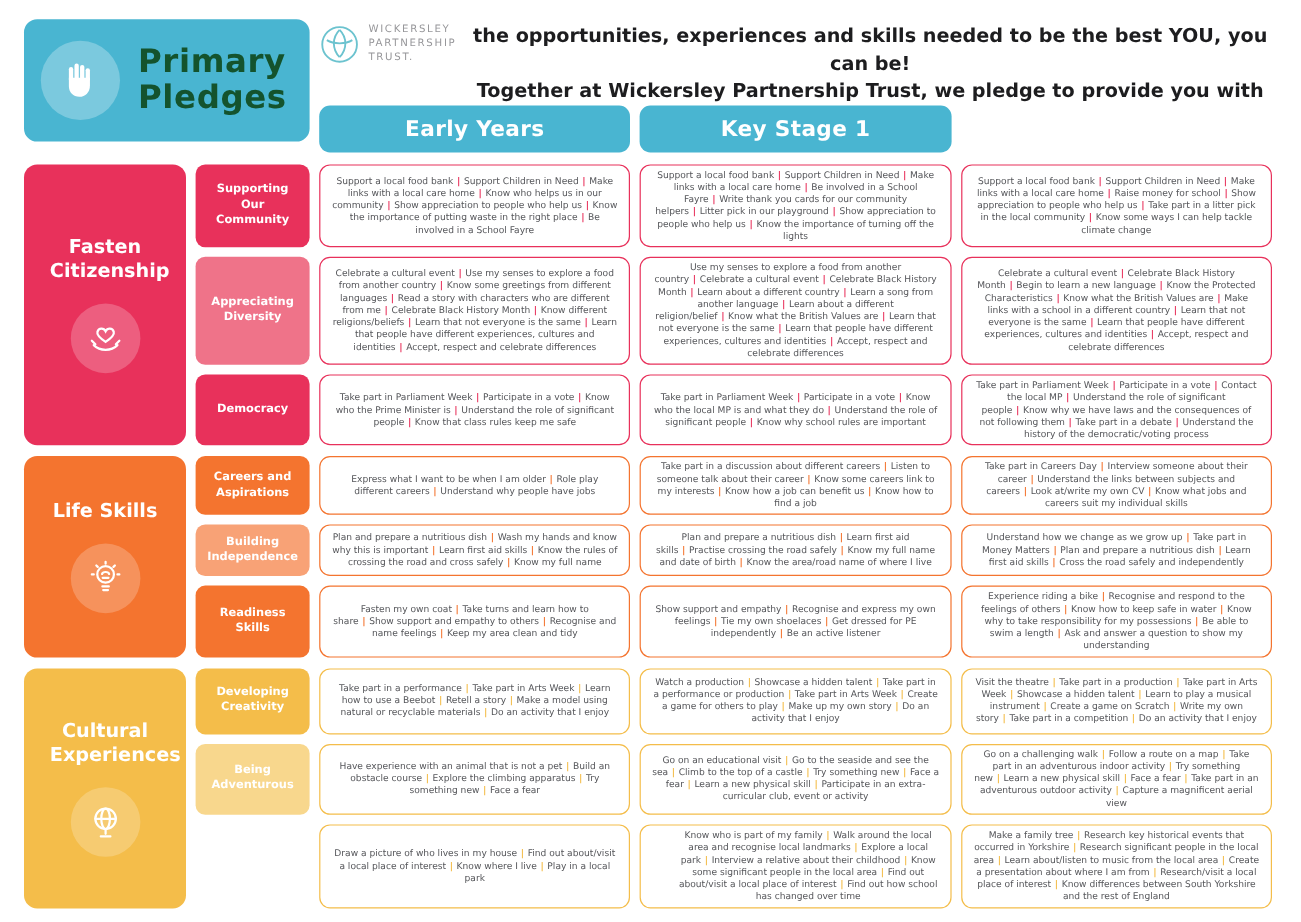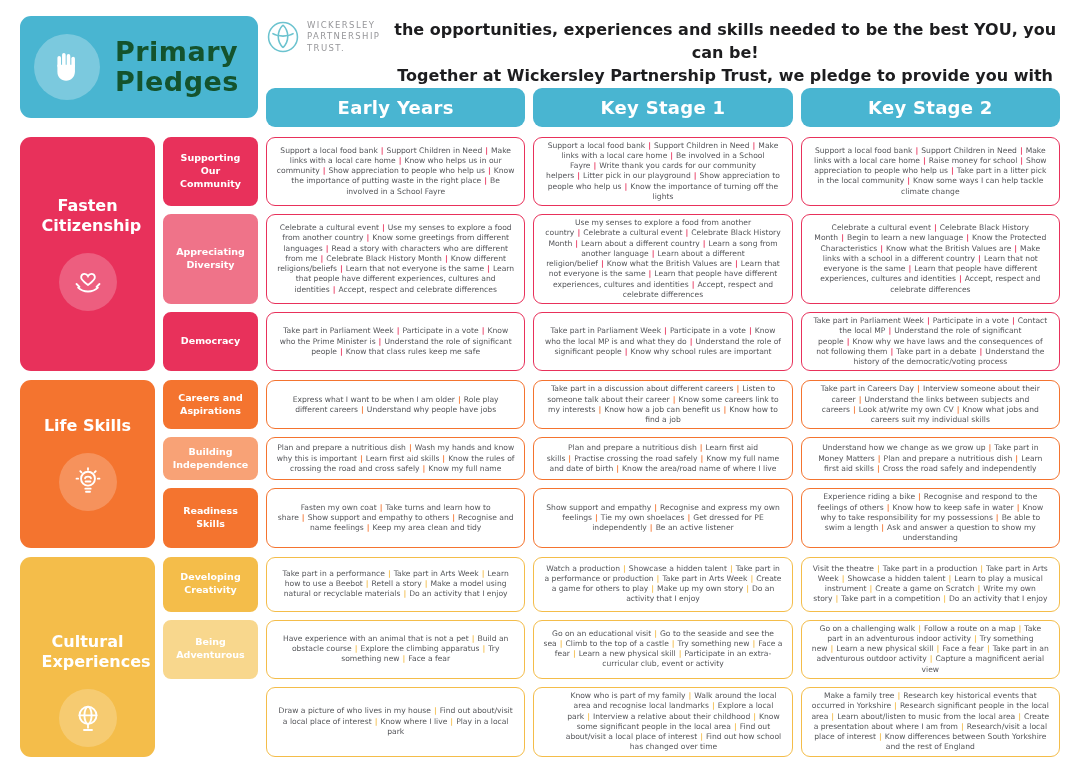--- a/index.html
+++ b/index.html
@@ -97,21 +97,20 @@
           </div>
         </div>
         <div class="pledge">
           <div>the opportunities, experiences and skills needed to be the best YOU, you can be!</div>
           <div>Together at Wickersley Partnership Trust, we pledge to provide you with</div>
         </div>
       </div>
       <div class="col-headers" id="col-headers">
           <div class="col-header">Early Years</div>
           <div class="col-header">Key Stage 1</div>
-          <div class="col-header">Key Stage 2</div>
         </div>
     </div>
   </div>
 
   <div class="bands" id="bands">
       <div class="band band-ac">
         <div class="cat" style="background: rgb(232, 49, 91); grid-row: 1 / span 3;">
           <div class="cat-title">Fasten Citizenship</div>
           <div class="cat-icon-circle">
             <svg id="tpl-hands-heart-icon" width="32" height="32" viewBox="0 0 24 24" fill="none" stroke="#ffffff" stroke-width="1.4" stroke-linecap="round">
@@ -189,21 +188,21 @@
           <div class="cell-inner"><span class="item">Fasten my own coat</span><span class="sep" style="color: rgb(244, 116, 47);">|</span><span class="item">Take turns and learn how to share</span><span class="sep" style="color: rgb(244, 116, 47);">|</span><span class="item">Show support and empathy to others</span><span class="sep" style="color: rgb(244, 116, 47);">|</span><span class="item">Recognise and name feelings</span><span class="sep" style="color: rgb(244, 116, 47);">|</span><span class="item">Keep my area clean and tidy</span></div>
         </div>
         <div class="cell" style="border-color: rgb(244, 116, 47); grid-area: 3 / 4;">
           <div class="cell-inner"><span class="item">Show support and empathy</span><span class="sep" style="color: rgb(244, 116, 47);">|</span><span class="item">Recognise and express my own feelings</span><span class="sep" style="color: rgb(244, 116, 47);">|</span><span class="item">Tie my own shoelaces</span><span class="sep" style="color: rgb(244, 116, 47);">|</span><span class="item">Get dressed for PE independently</span><span class="sep" style="color: rgb(244, 116, 47);">|</span><span class="item">Be an active listener</span></div>
         </div>
         <div class="cell" style="border-color: rgb(244, 116, 47); grid-area: 3 / 5;">
           <div class="cell-inner"><span class="item">Experience riding a bike</span><span class="sep" style="color: rgb(244, 116, 47);">|</span><span class="item">Recognise and respond to the feelings of others</span><span class="sep" style="color: rgb(244, 116, 47);">|</span><span class="item">Know how to keep safe in water</span><span class="sep" style="color: rgb(244, 116, 47);">|</span><span class="item">Know why to take responsibility for my possessions</span><span class="sep" style="color: rgb(244, 116, 47);">|</span><span class="item">Be able to swim a length</span><span class="sep" style="color: rgb(244, 116, 47);">|</span><span class="item">Ask and answer a question to show my understanding</span></div>
         </div>
       </div>
       <div class="band band-ce">
-        <div class="cat" style="background: rgb(244, 189, 74); grid-row: 1 / span 3; justify-content: flex-end;">
+        <div class="cat" style="background: rgb(244, 189, 74); grid-row: 1 / span 3;">
           <div class="cat-title">Cultural Experiences</div>
           <div class="cat-icon-circle">
             <svg id="tpl-globe-icon" width="32" height="32" viewBox="0 0 24 24" fill="none" stroke="#ffffff" stroke-width="1.4" stroke-linecap="round">
       <circle cx="12" cy="10" r="6.4"></circle>
       <ellipse cx="12" cy="10" rx="2.7" ry="6.4"></ellipse>
       <path d="M5.6 10h12.8"></path>
       <path d="M12 16.4v3M9 21h6"></path>
     </svg>
           </div>
         </div>

